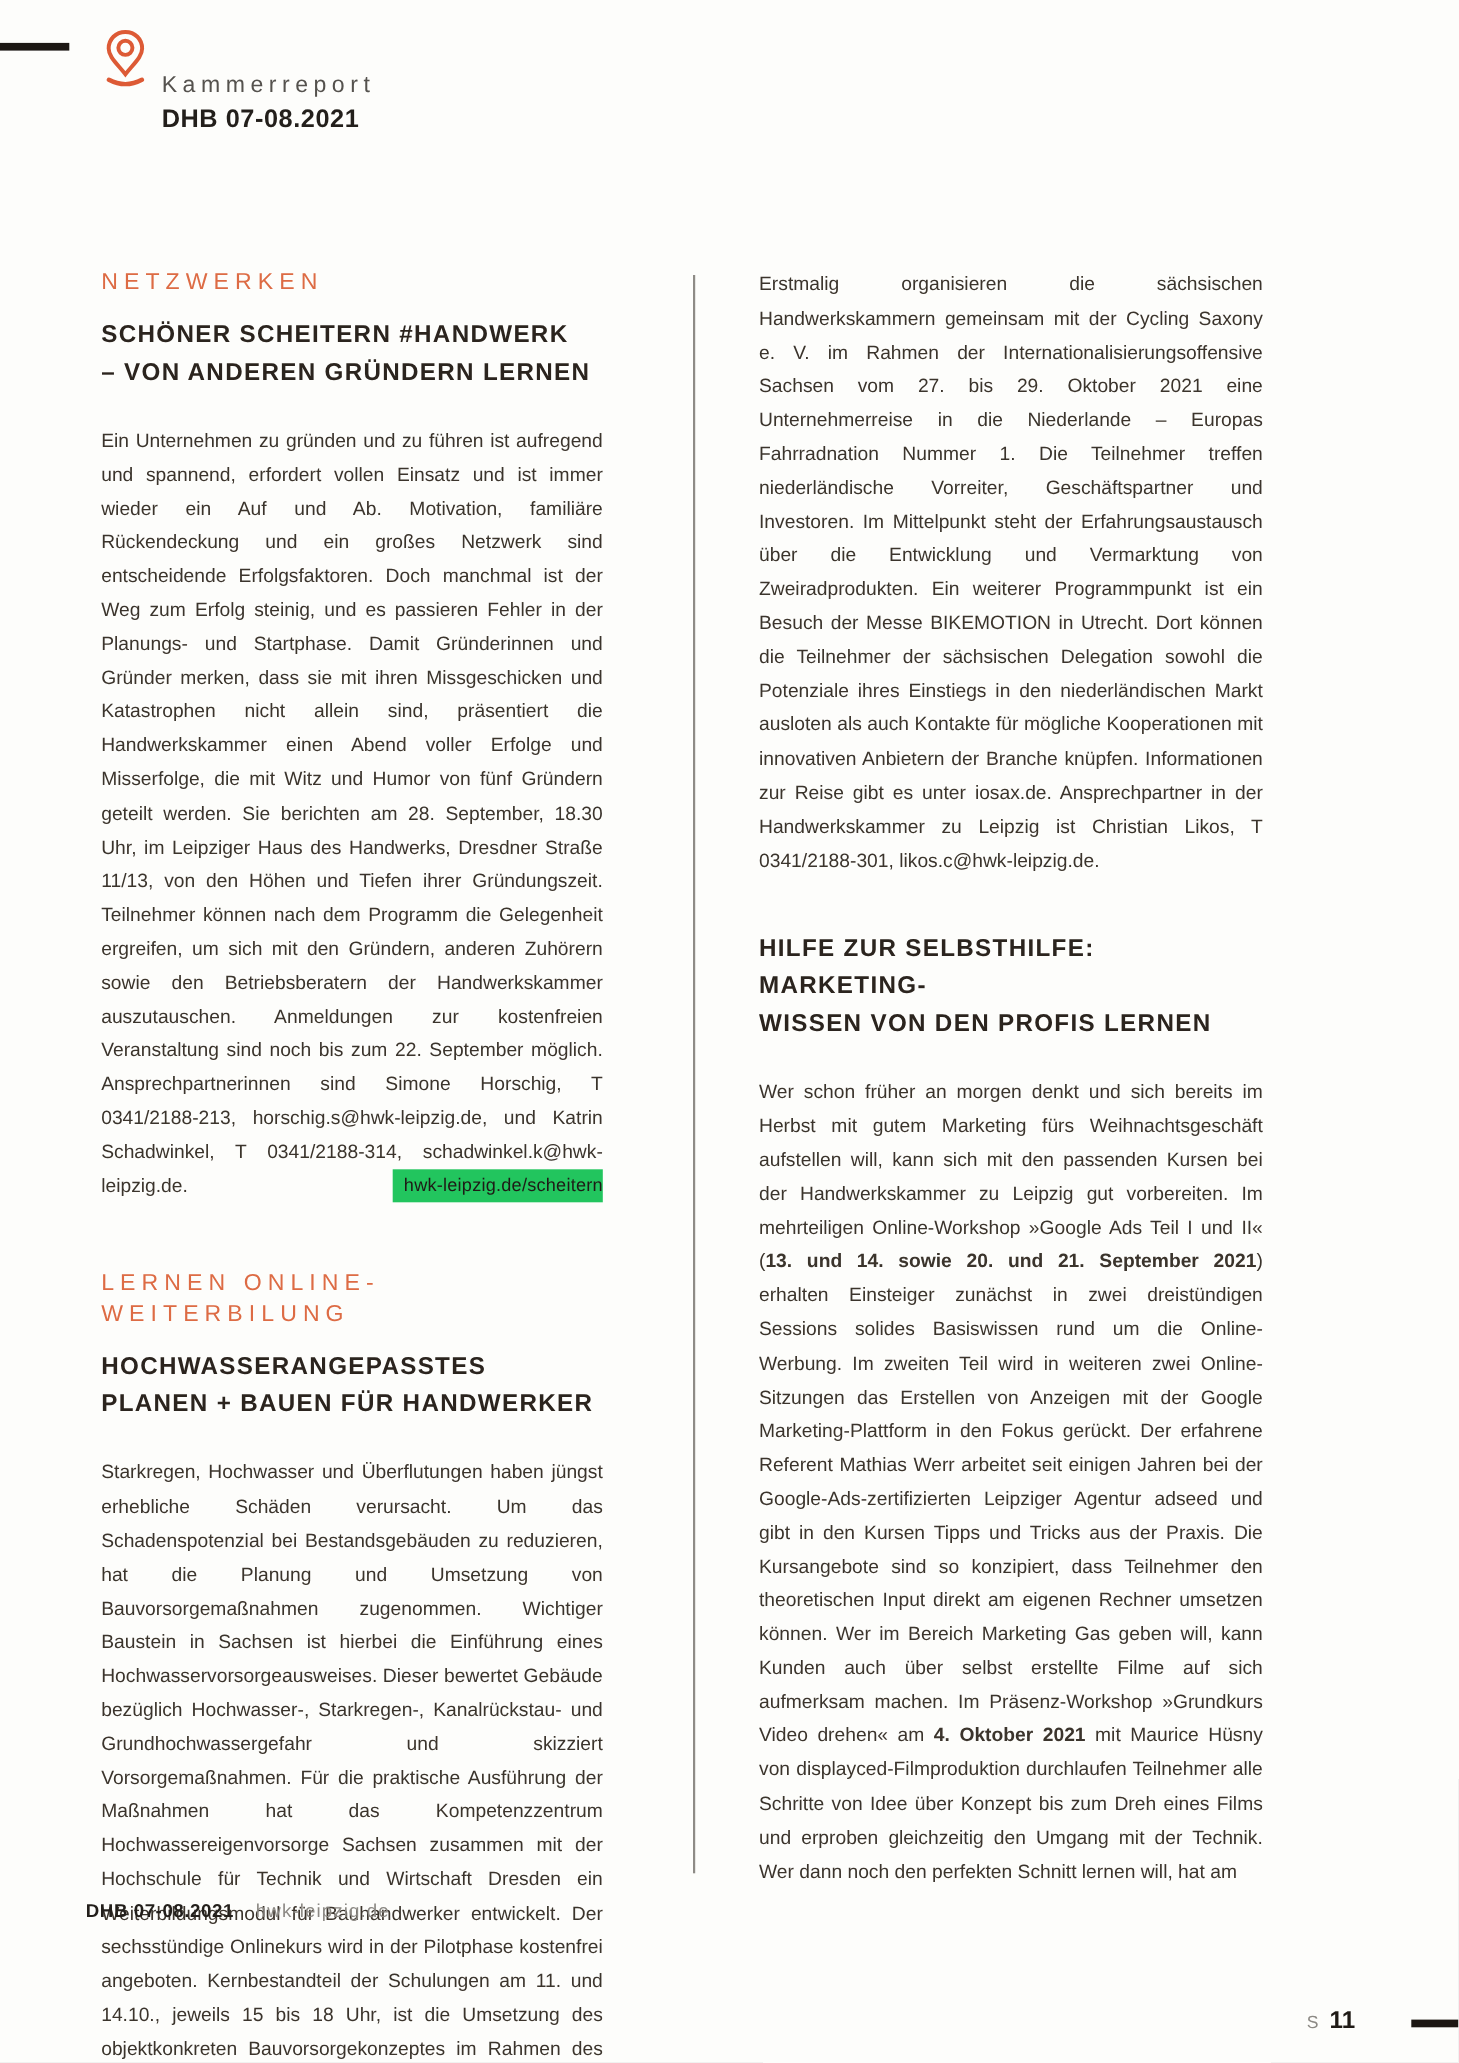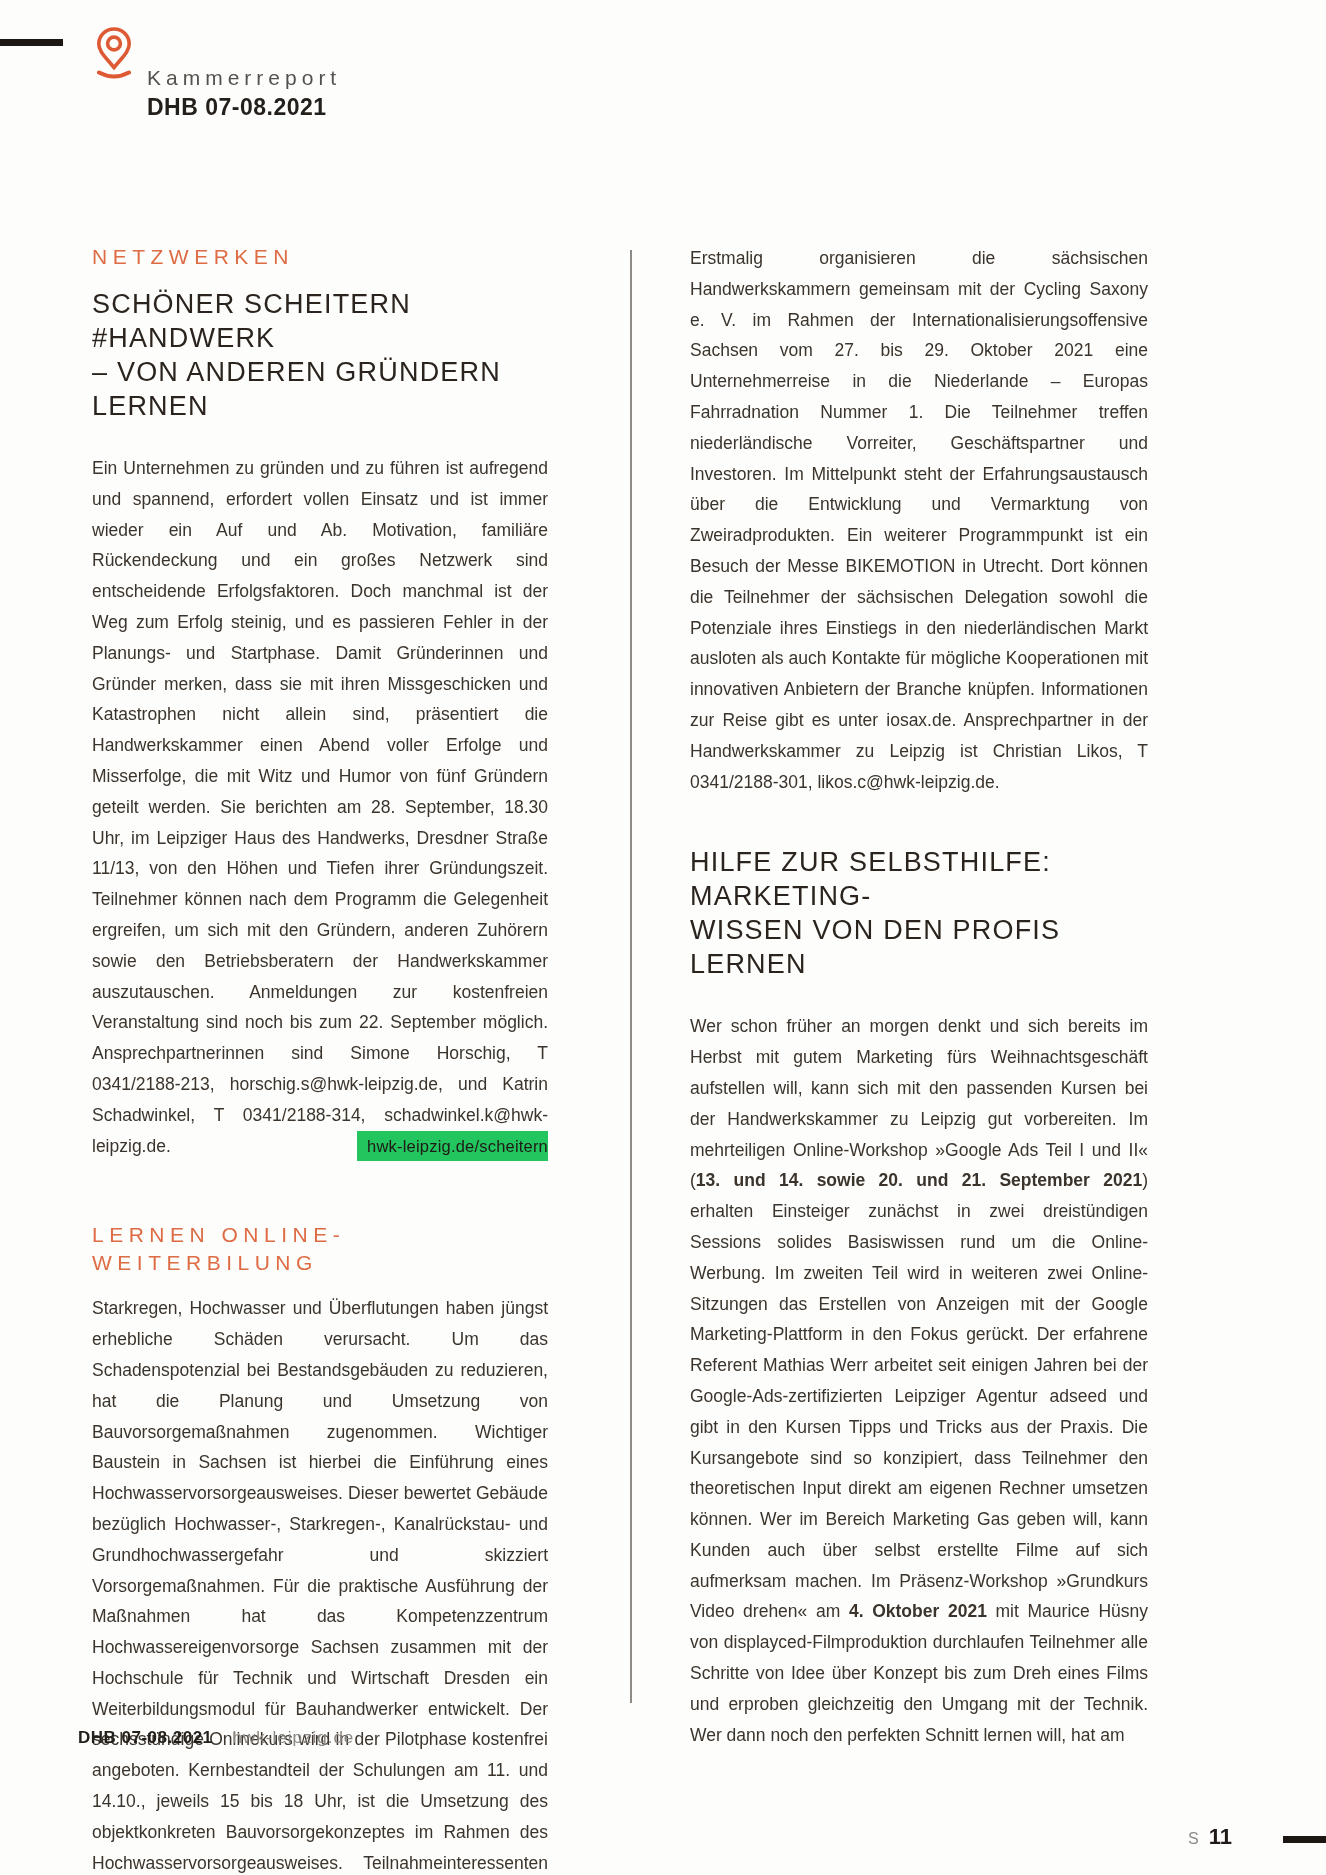--- a/index.html
+++ b/index.html
@@ -27,21 +27,21 @@
   .col-left{left:92px; width:456px;}
   .col-right{left:690px; width:458px;}
   .col-left .article + .article{margin-top:60px;}
   .col-right .article + .article{margin-top:48px;}
 
   .kicker{
     font-size:21px; letter-spacing:5.5px; color:var(--accent);
     font-weight:400; line-height:28px; margin:0 0 16px 0;
   }
   .headline{
-    font-size:27px; font-weight:400; letter-spacing:1.2px; line-height:34px;
+    font-size:22px; font-weight:700; letter-spacing:1.2px; line-height:34px;
     color:var(--ink); white-space:pre-line; margin:0 0 30px 0;
   }
   .body{
     position:relative; font-size:17.5px; line-height:30.8px; color:var(--body);
     text-align:justify; margin:0;
   }
   .body .bold{font-weight:700;}
   .article-link{
     position:absolute; right:0; bottom:0;
     font-size:16.5px; font-weight:400; color:#1f1a16; letter-spacing:0.2px;
@@ -81,20 +81,22 @@
 
       <article class="article">
         <div class="kicker">NETZWERKEN</div>
         <h2 class="headline">SCHÖNER SCHEITERN #HANDWERK
 – VON ANDEREN GRÜNDERN LERNEN</h2>
         <p class="body"><span class="article-link">hwk-leipzig.de/scheitern</span><span>Ein Unternehmen zu gründen und zu führen ist aufregend und spannend, erfordert vollen Einsatz und ist immer wieder ein Auf und Ab. Motivation, familiäre Rückendeckung und ein großes Netzwerk sind entscheidende Erfolgsfaktoren. Doch manchmal ist der Weg zum Erfolg steinig, und es passieren Fehler in der Planungs- und Startphase. Damit Gründerinnen und Gründer merken, dass sie mit ihren Missgeschicken und Katastrophen nicht allein sind, präsentiert die Handwerkskammer einen Abend voller Erfolge und Misserfolge, die mit Witz und Humor von fünf Gründern geteilt werden. Sie berichten am 28. September, 18.30 Uhr, im Leipziger Haus des Handwerks, Dresdner Straße 11/13, von den Höhen und Tiefen ihrer Gründungszeit. Teilnehmer können nach dem Programm die Gelegenheit ergreifen, um sich mit den Gründern, anderen Zuhörern sowie den Betriebsberatern der Handwerkskammer auszutauschen. Anmeldungen zur kostenfreien Veranstaltung sind noch bis zum 22. September möglich. Ansprechpartnerinnen sind Simone Horschig, T 0341/2188-213, horschig.s@hwk-leipzig.de, und Katrin Schadwinkel, T 0341/2188-314, schadwinkel.k@hwk-leipzig.de.</span></p>
       </article>
 
       <article class="article">
         <div class="kicker">LERNEN ONLINE-WEITERBILUNG</div>
+        <h2 class="headline">HOCHWASSERANGEPASSTES
+PLANEN + BAUEN FÜR HANDWERKER</h2>
         <p class="body"><span>Starkregen, Hochwasser und Überflutungen haben jüngst erhebliche Schäden verursacht. Um das Schadenspotenzial bei Bestandsgebäuden zu reduzieren, hat die Planung und Umsetzung von Bauvorsorgemaßnahmen zugenommen. Wichtiger Baustein in Sachsen ist hierbei die Einführung eines Hochwasservorsorgeausweises. Dieser bewertet Gebäude bezüglich Hochwasser-, Starkregen-, Kanalrückstau- und Grundhochwassergefahr und skizziert Vorsorgemaßnahmen. Für die praktische Ausführung der Maßnahmen hat das Kompetenzzentrum Hochwassereigenvorsorge Sachsen zusammen mit der Hochschule für Technik und Wirtschaft Dresden ein Weiterbildungsmodul für Bauhandwerker entwickelt. Der sechsstündige Onlinekurs wird in der Pilotphase kostenfrei angeboten. Kernbestandteil der Schulungen am 11. und 14.10., jeweils 15 bis 18 Uhr, ist die Umsetzung des objektkonkreten Bauvorsorgekonzeptes im Rahmen des Hochwasservorsorgeausweises. Teilnahmeinteressenten sollten sich bei Antje Lange vom Kompetenzzentrum Hochwassereigenvorsorge Sachsen, T 0341/4422-979, lange@bdz-infrastruktur.de, melden.</span></p>
       </article>
 
     </section>
 
     <section class="col col-right">
 
       <article class="article">
         <p class="body"><span>Erstmalig organisieren die sächsischen Handwerkskammern gemeinsam mit der Cycling Saxony e. V. im Rahmen der Internationalisierungsoffensive Sachsen vom 27. bis 29. Oktober 2021 eine Unternehmerreise in die Niederlande – Europas Fahrradnation Nummer 1. Die Teilnehmer treffen niederländische Vorreiter, Geschäftspartner und Investoren. Im Mittelpunkt steht der Erfahrungsaustausch über die Entwicklung und Vermarktung von Zweiradprodukten. Ein weiterer Programmpunkt ist ein Besuch der Messe BIKEMOTION in Utrecht. Dort können die Teilnehmer der sächsischen Delegation sowohl die Potenziale ihres Einstiegs in den niederländischen Markt ausloten als auch Kontakte für mögliche Kooperationen mit innovativen Anbietern der Branche knüpfen. Informationen zur Reise gibt es unter iosax.de. Ansprechpartner in der Handwerkskammer zu Leipzig ist Christian Likos, T 0341/2188-301, likos.c@hwk-leipzig.de.</span></p>
       </article>

